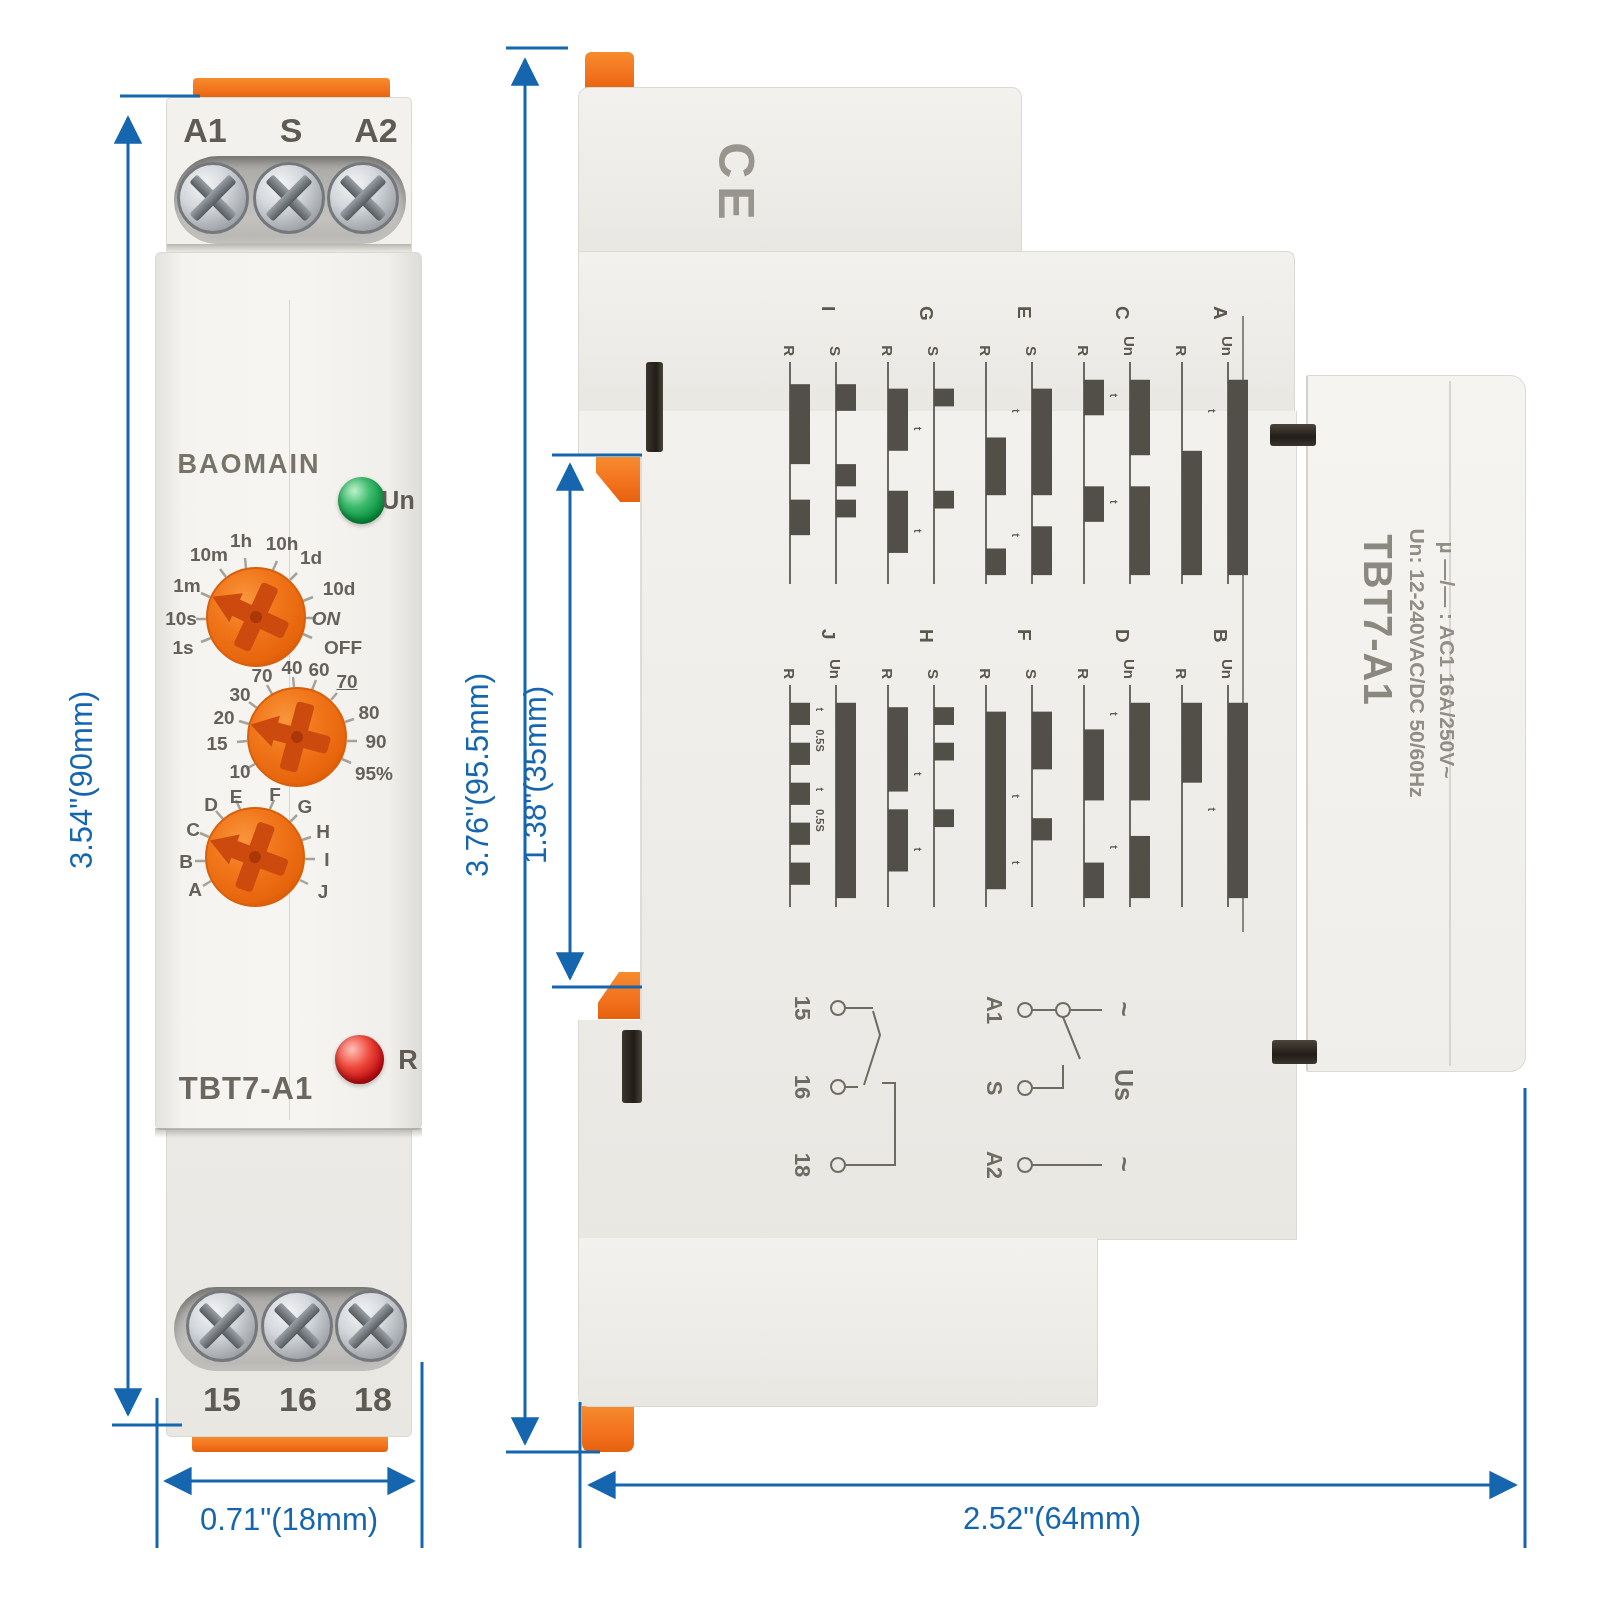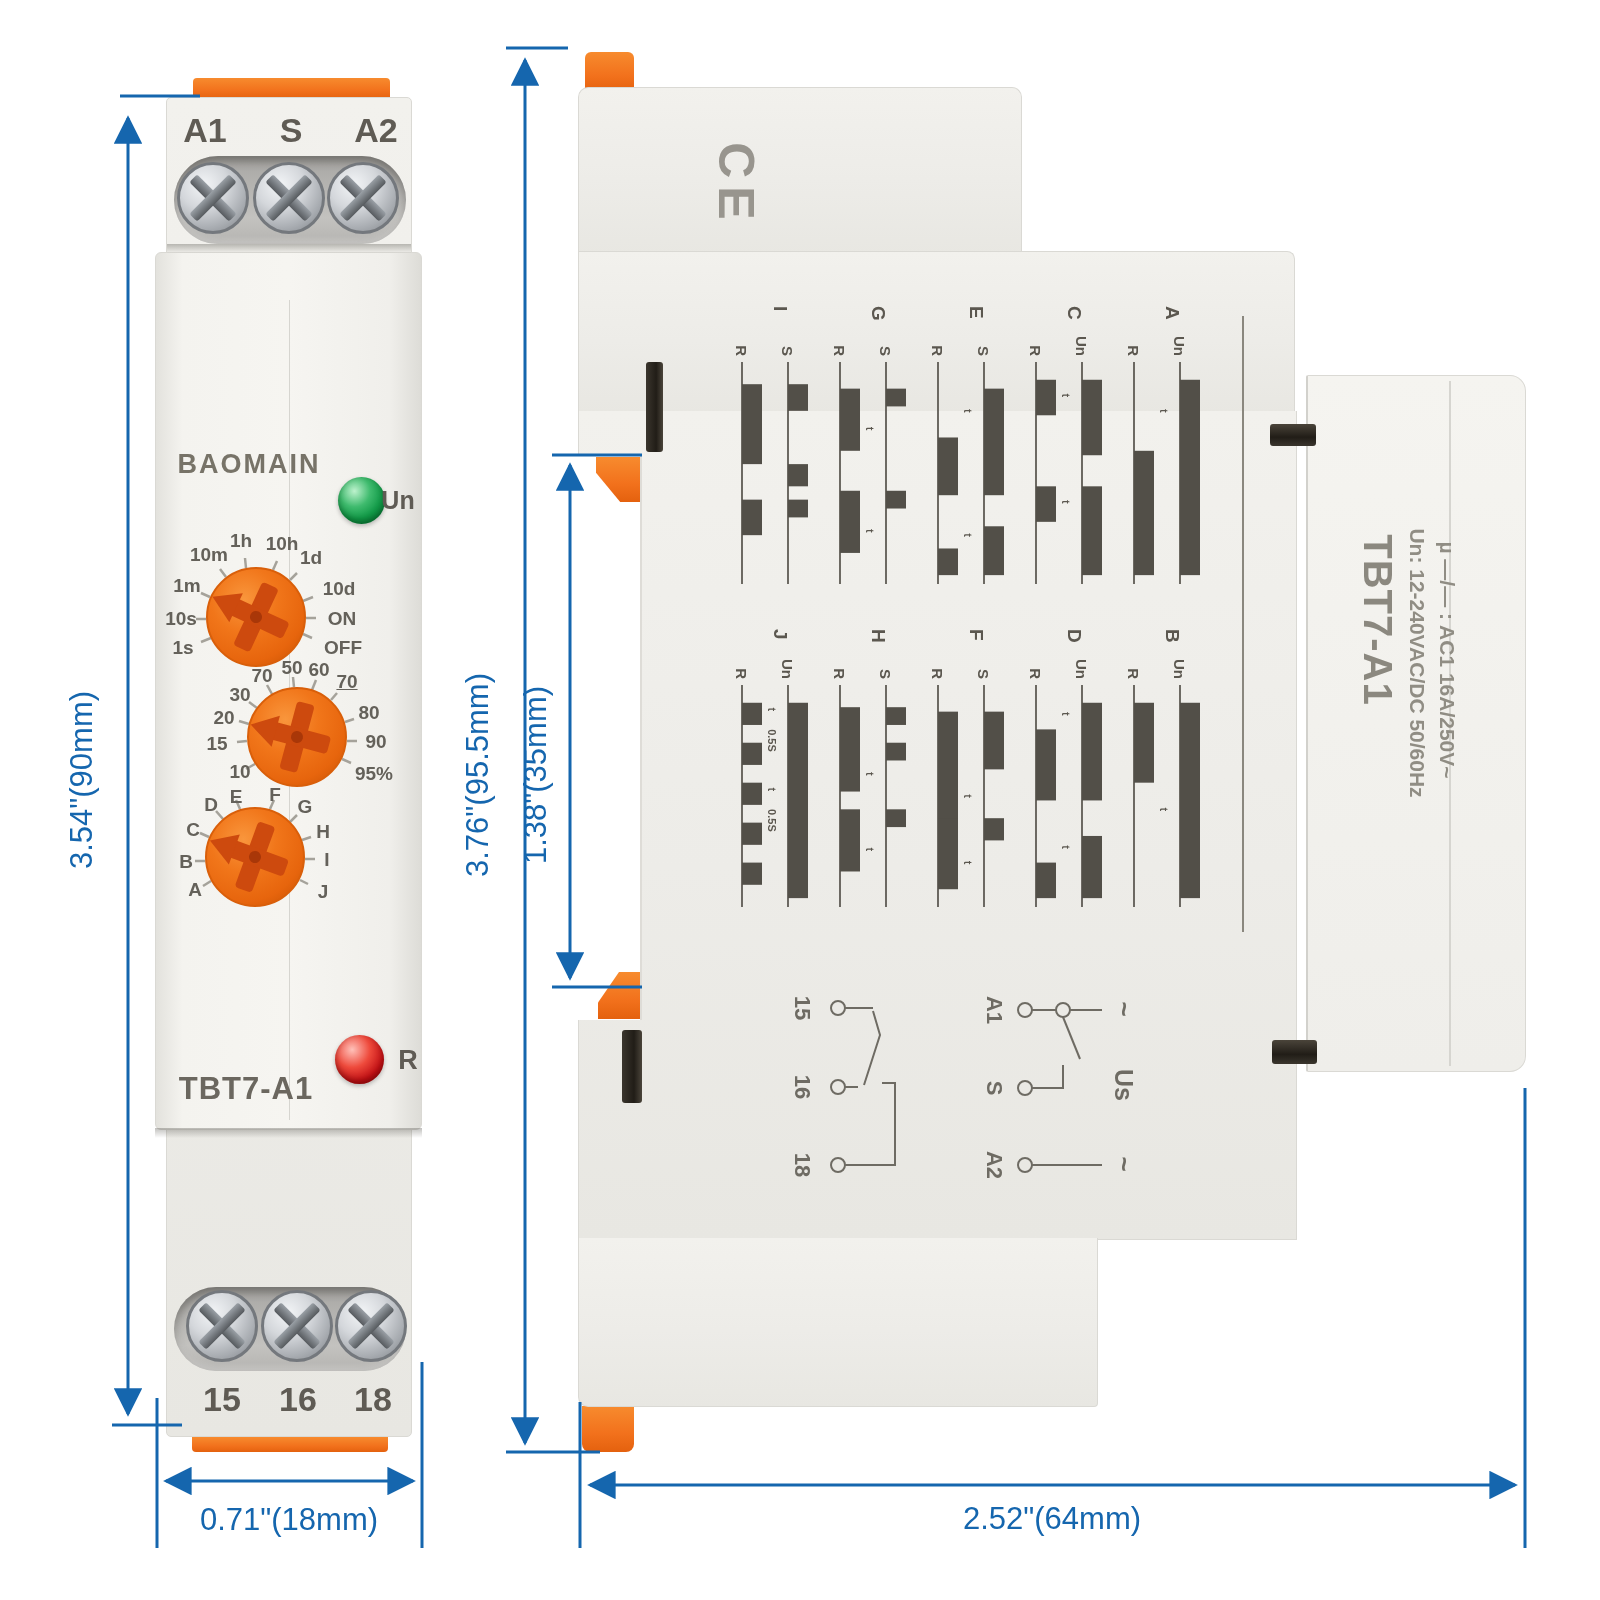--- a/index.html
+++ b/index.html
@@ -1,17 +1,17 @@
 <!DOCTYPE html>
 <html><head>
 <meta charset="utf-8">
 <style>
   html,body{margin:0;padding:0;background:#ffffff;width:1600px;height:1600px;overflow:hidden;
     font-family:"Liberation Sans", sans-serif;}
-  .stage{position:relative;width:1600px;height:1600px;}
+  .stage{position:relative;width:1600px;height:1600px;text-align:center;}
 
   
   .plastic{position:absolute;background:linear-gradient(180deg,#f2f1ed 0%,#edece8 55%,#e8e7e2 100%);
     border:1px solid #dad9d4;box-sizing:border-box;}
   .face{background:linear-gradient(90deg,#e3e2dd 0%,#f4f3ef 10%,#f6f5f1 50%,#f0efeb 88%,#dddcd7 100%);}
   .shadowstrip{position:absolute;background:linear-gradient(180deg,rgba(90,88,82,.38),rgba(90,88,82,0));}
   .orange{position:absolute;background:linear-gradient(180deg,#f78b2e,#f2711c 60%,#e4610e);}
   .recess{position:absolute;background:linear-gradient(180deg,#a7a6a3,#c3c2bf 70%,#b5b4b1);
     box-shadow:inset 0 5px 10px rgba(40,38,34,.45), inset 0 -3px 6px rgba(255,255,255,.35);}
   .screw{position:absolute;width:72px;height:72px;border-radius:50%;
@@ -160,32 +160,32 @@
             <circle r="6" fill="#a93708"></circle>
         </g>
       </g>
     </svg>
 
     <div class="dial-label" style="left:209px;top:555px;">10m</div>
     <div class="dial-label" style="left:241px;top:541px;">1h</div>
     <div class="dial-label" style="left:282px;top:544px;">10h</div>
     <div class="dial-label" style="left:311px;top:558px;">1d</div>
     <div class="dial-label" style="left:339px;top:589px;">10d</div>
-    <div class="dial-label" style="left:342px;top:619px;">ON</div>
+    <div class="dial-label" style="left:326px;top:619px;font-style:italic;">ON</div>
     <div class="dial-label" style="left:343px;top:648px;">OFF</div>
     <div class="dial-label" style="left:187px;top:586px;">1m</div>
     <div class="dial-label" style="left:181px;top:619px;">10s</div>
     <div class="dial-label" style="left:183px;top:648px;">1s</div>
 
     <div class="dial-label" style="left:240px;top:772px;">10</div>
     <div class="dial-label" style="left:217px;top:744px;">15</div>
     <div class="dial-label" style="left:224px;top:718px;">20</div>
     <div class="dial-label" style="left:240px;top:695px;">30</div>
     <div class="dial-label" style="left:262px;top:676px;">70</div>
-    <div class="dial-label" style="left:292px;top:668px;">50</div>
+    <div class="dial-label" style="left:292px;top:668px;">40</div>
     <div class="dial-label" style="left:319px;top:670px;">60</div>
     <div class="dial-label" style="left:347px;top:682px;text-decoration:underline;">70</div>
     <div class="dial-label" style="left:369px;top:713px;">80</div>
     <div class="dial-label" style="left:376px;top:742px;">90</div>
     <div class="dial-label" style="left:374px;top:774px;">95%</div>
 
     <div class="dial-label" style="left:195px;top:890px;">A</div>
     <div class="dial-label" style="left:186px;top:862px;">B</div>
     <div class="dial-label" style="left:193px;top:830px;">C</div>
     <div class="dial-label" style="left:211px;top:805px;">D</div>

